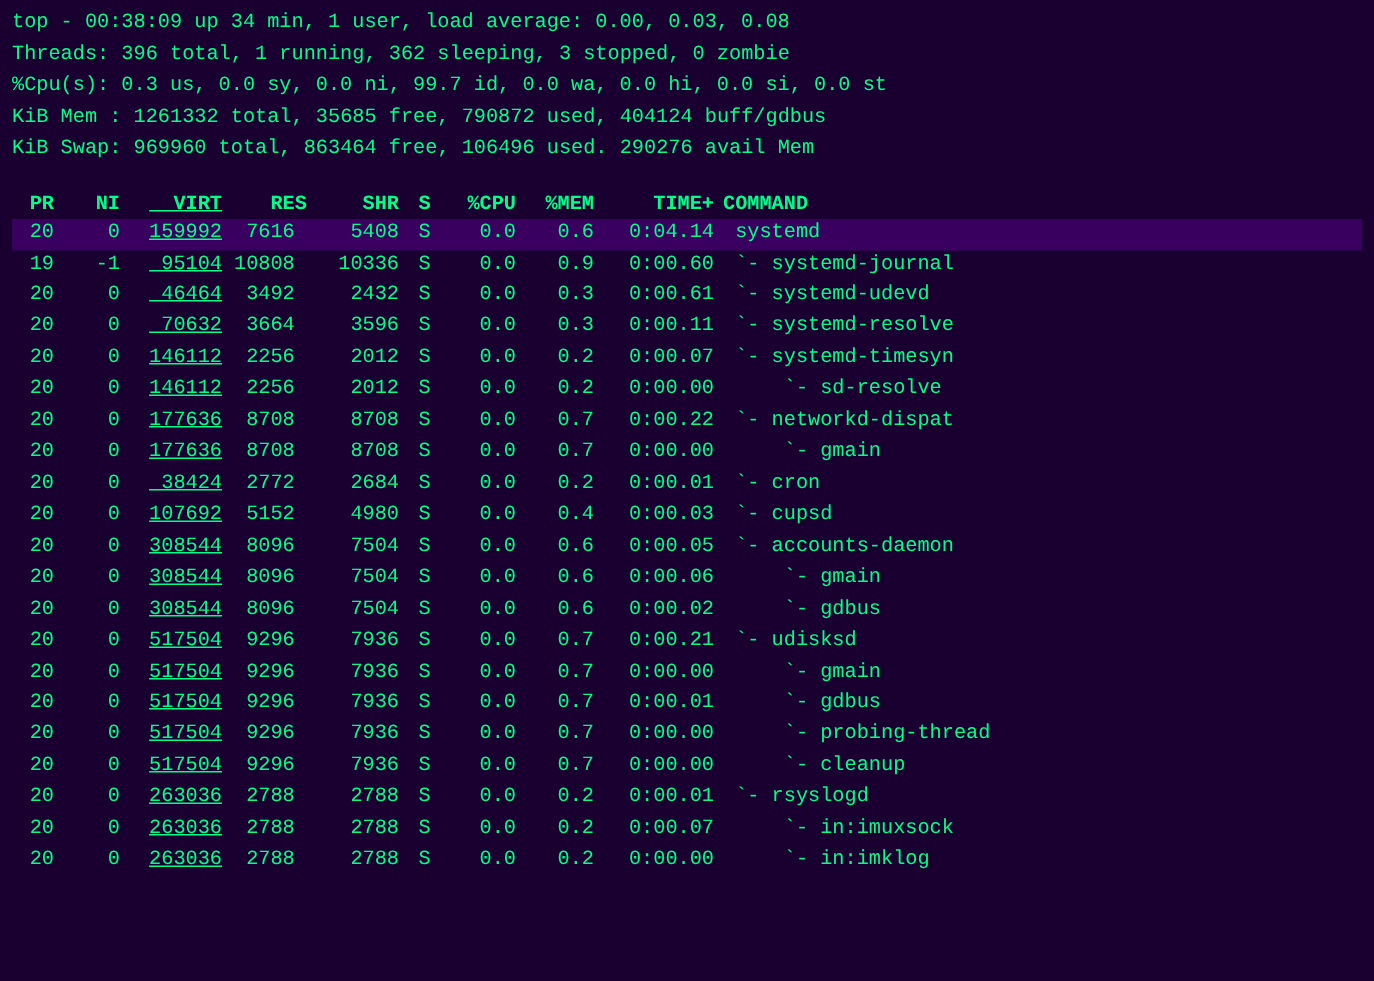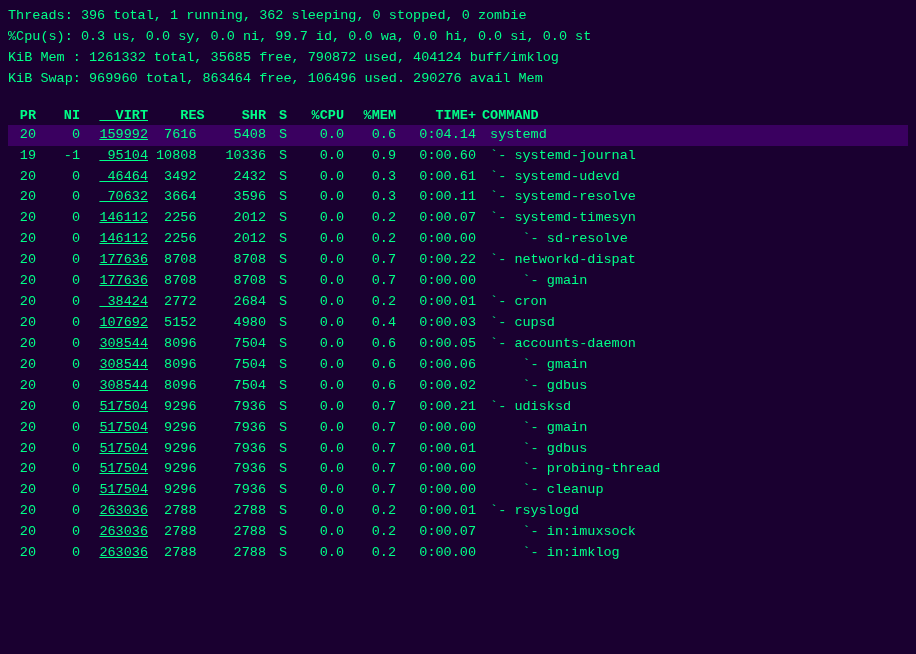--- a/index.html
+++ b/index.html
@@ -53,26 +53,27 @@
     .c-cmd   { flex: 1; padding-left: 6px; }
     .spacer  { width: 8px; }
     .highlight-row {
       background-color: #3a0060;
     }
   </style>
 </head>
 <body>
 
 <div class="header-section">
+  <div>top - 00:38:09 up 34 min,  1 user,  load average: 0.00, 0.03, 0.08</div>
   <div>
-    <span class="bold">Threads:</span><span> 396 total,</span><span>  1 running,</span><span> 362 sleeping,</span><span>  0 stopped,</span><span>  0 zombie</span>
+    <span class="bold">Threads:</span><span> 396 total,</span><span>  1 running,</span><span> 362 sleeping,</span><span>  3 stopped,</span><span>  0 zombie</span>
   </div>
   <div>%Cpu(s):  0.3 us,  0.0 sy,  0.0 ni, 99.7 id,  0.0 wa,  0.0 hi,  0.0 si,  0.0 st</div>
   <div>
-    <span class="bold">KiB Mem :</span><span class="bold"> 1261332</span><span> total,</span><span class="bold">    35685</span><span> free,</span><span class="bold">   790872</span><span> used,</span><span class="bold">   404124</span><span> buff/imklog</span>
+    <span class="bold">KiB Mem :</span><span class="bold"> 1261332</span><span> total,</span><span class="bold">    35685</span><span> free,</span><span class="bold">   790872</span><span> used,</span><span class="bold">   404124</span><span> buff/gdbus</span>
   </div>
   <div>
     <span class="bold">KiB Swap:</span><span class="bold">  969960</span><span> total,</span><span class="bold">   863464</span><span> free,</span><span class="bold">   106496</span><span> used.</span><span class="bold">   290276</span><span> avail Mem</span>
   </div>
 </div>
 
 <div style="height:10px;"></div>
 
 <div class="table-section">
 

